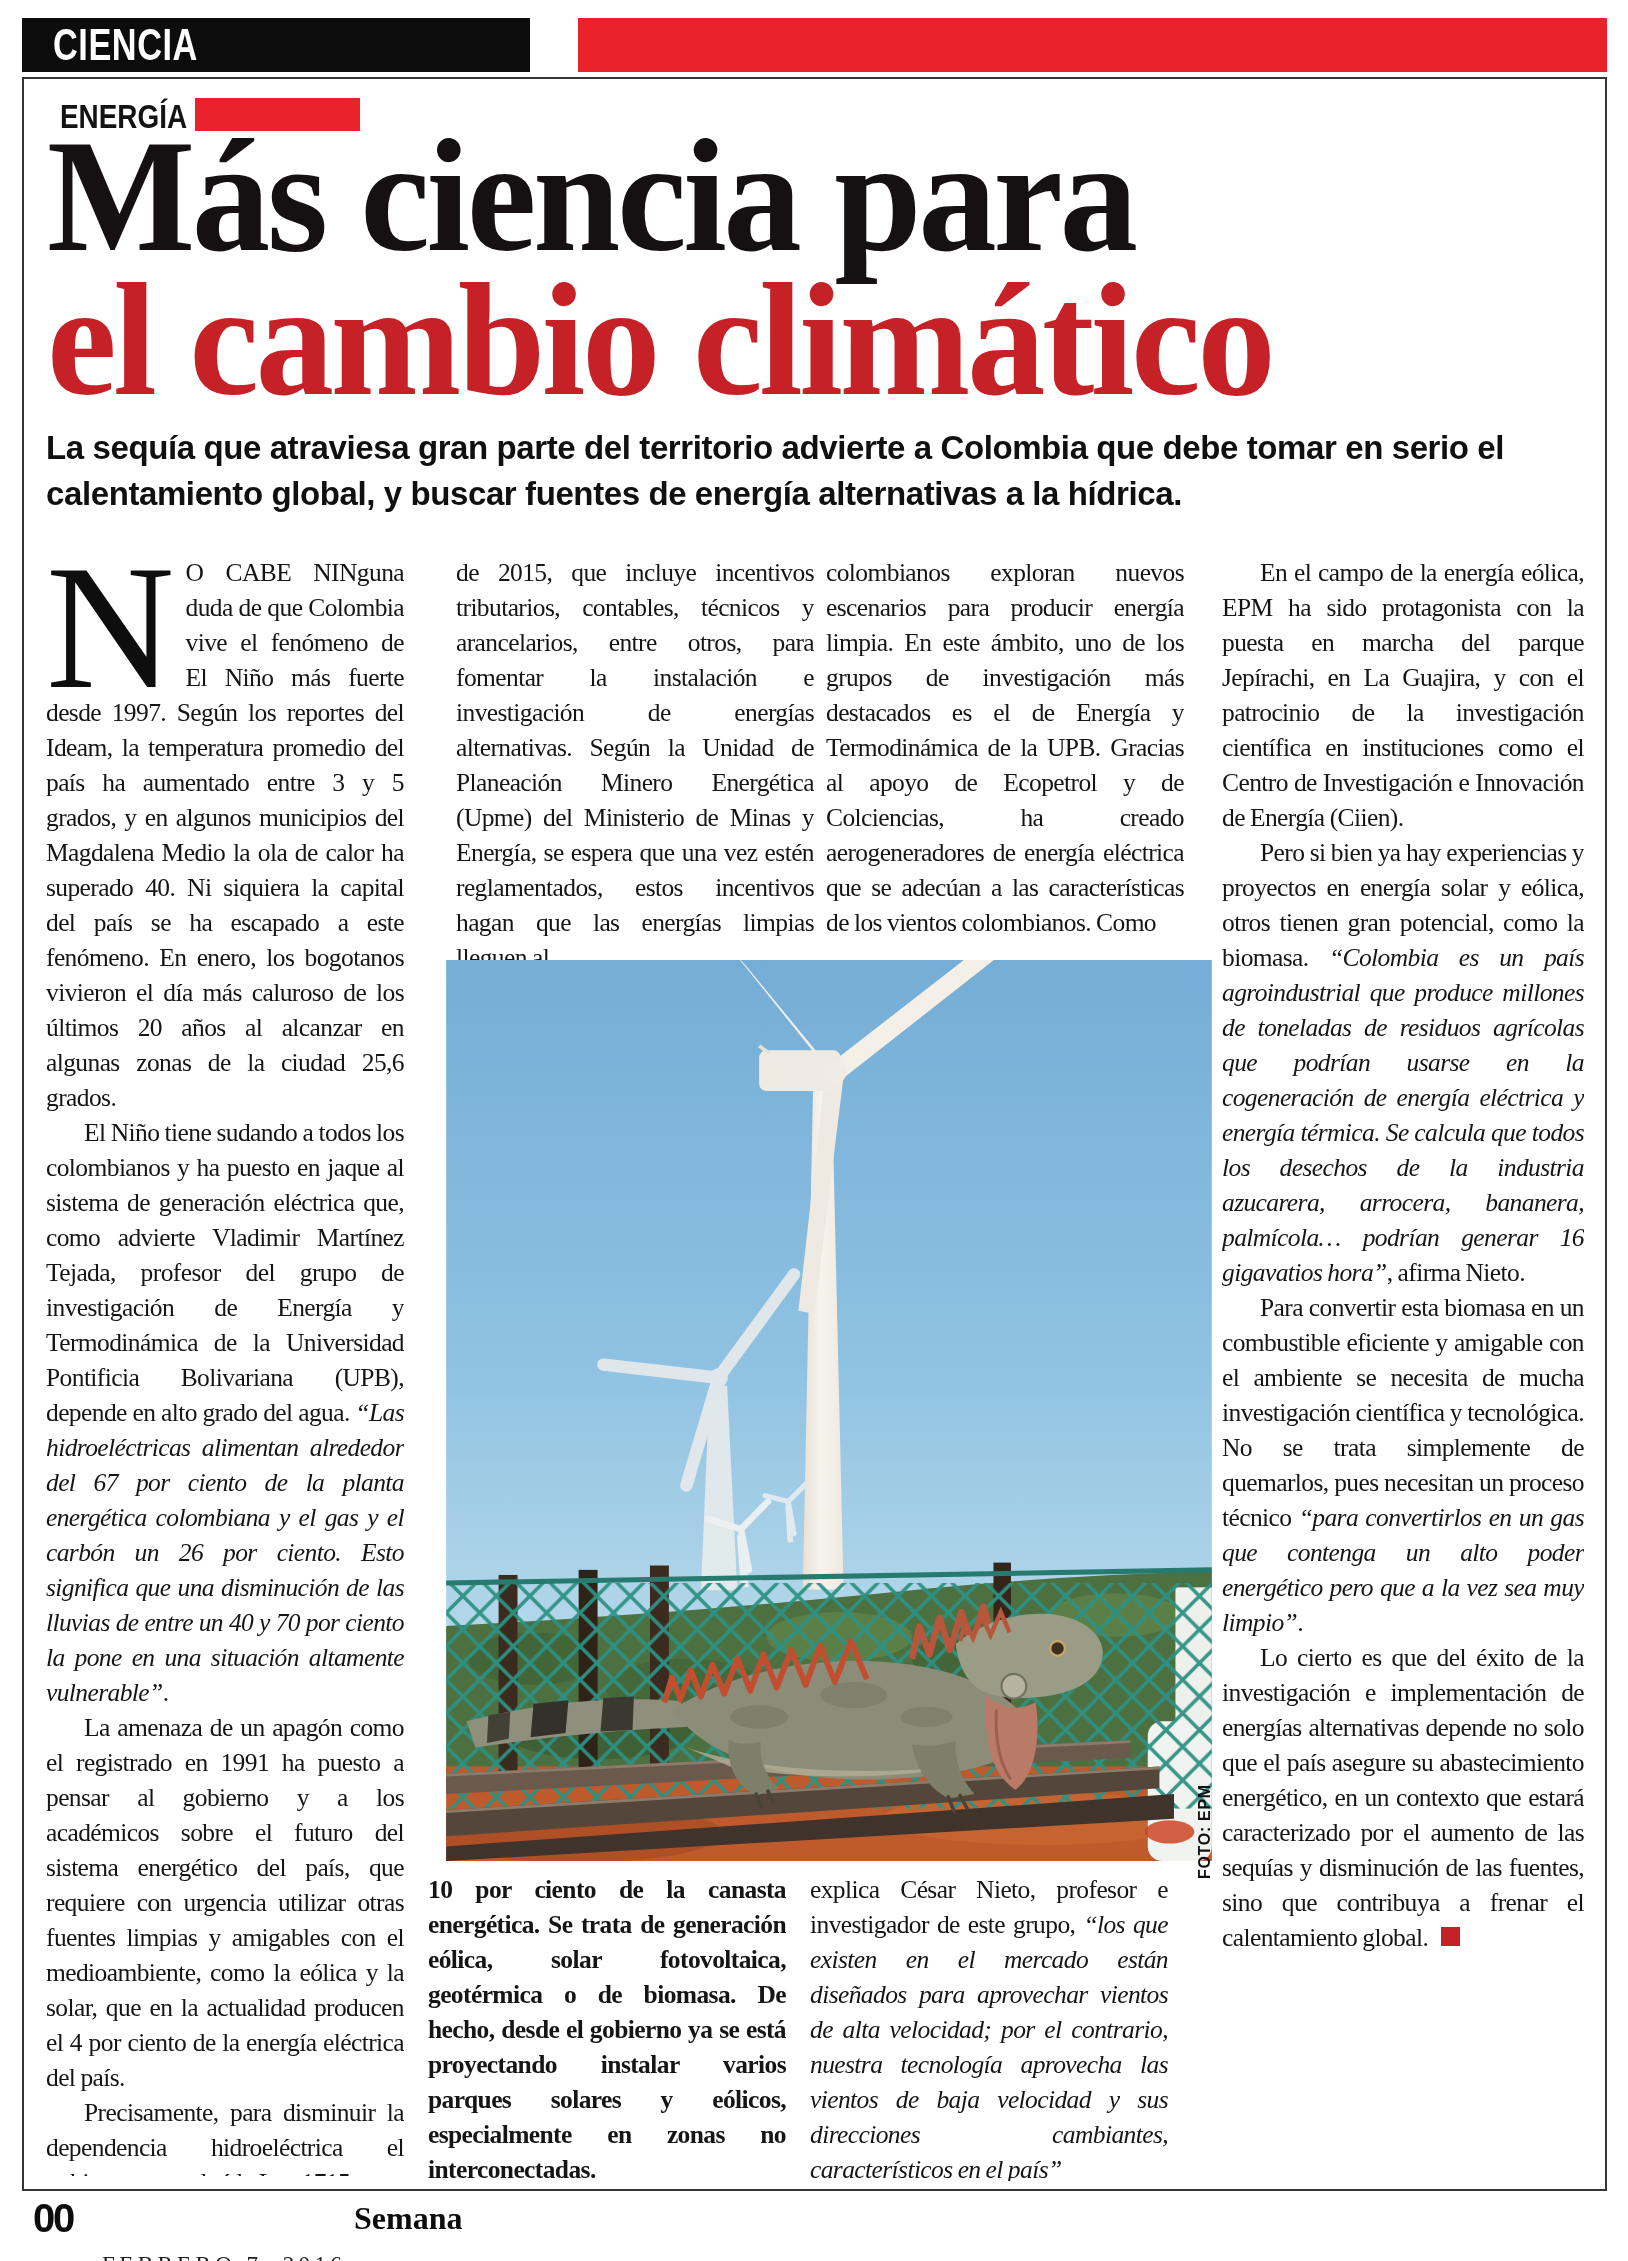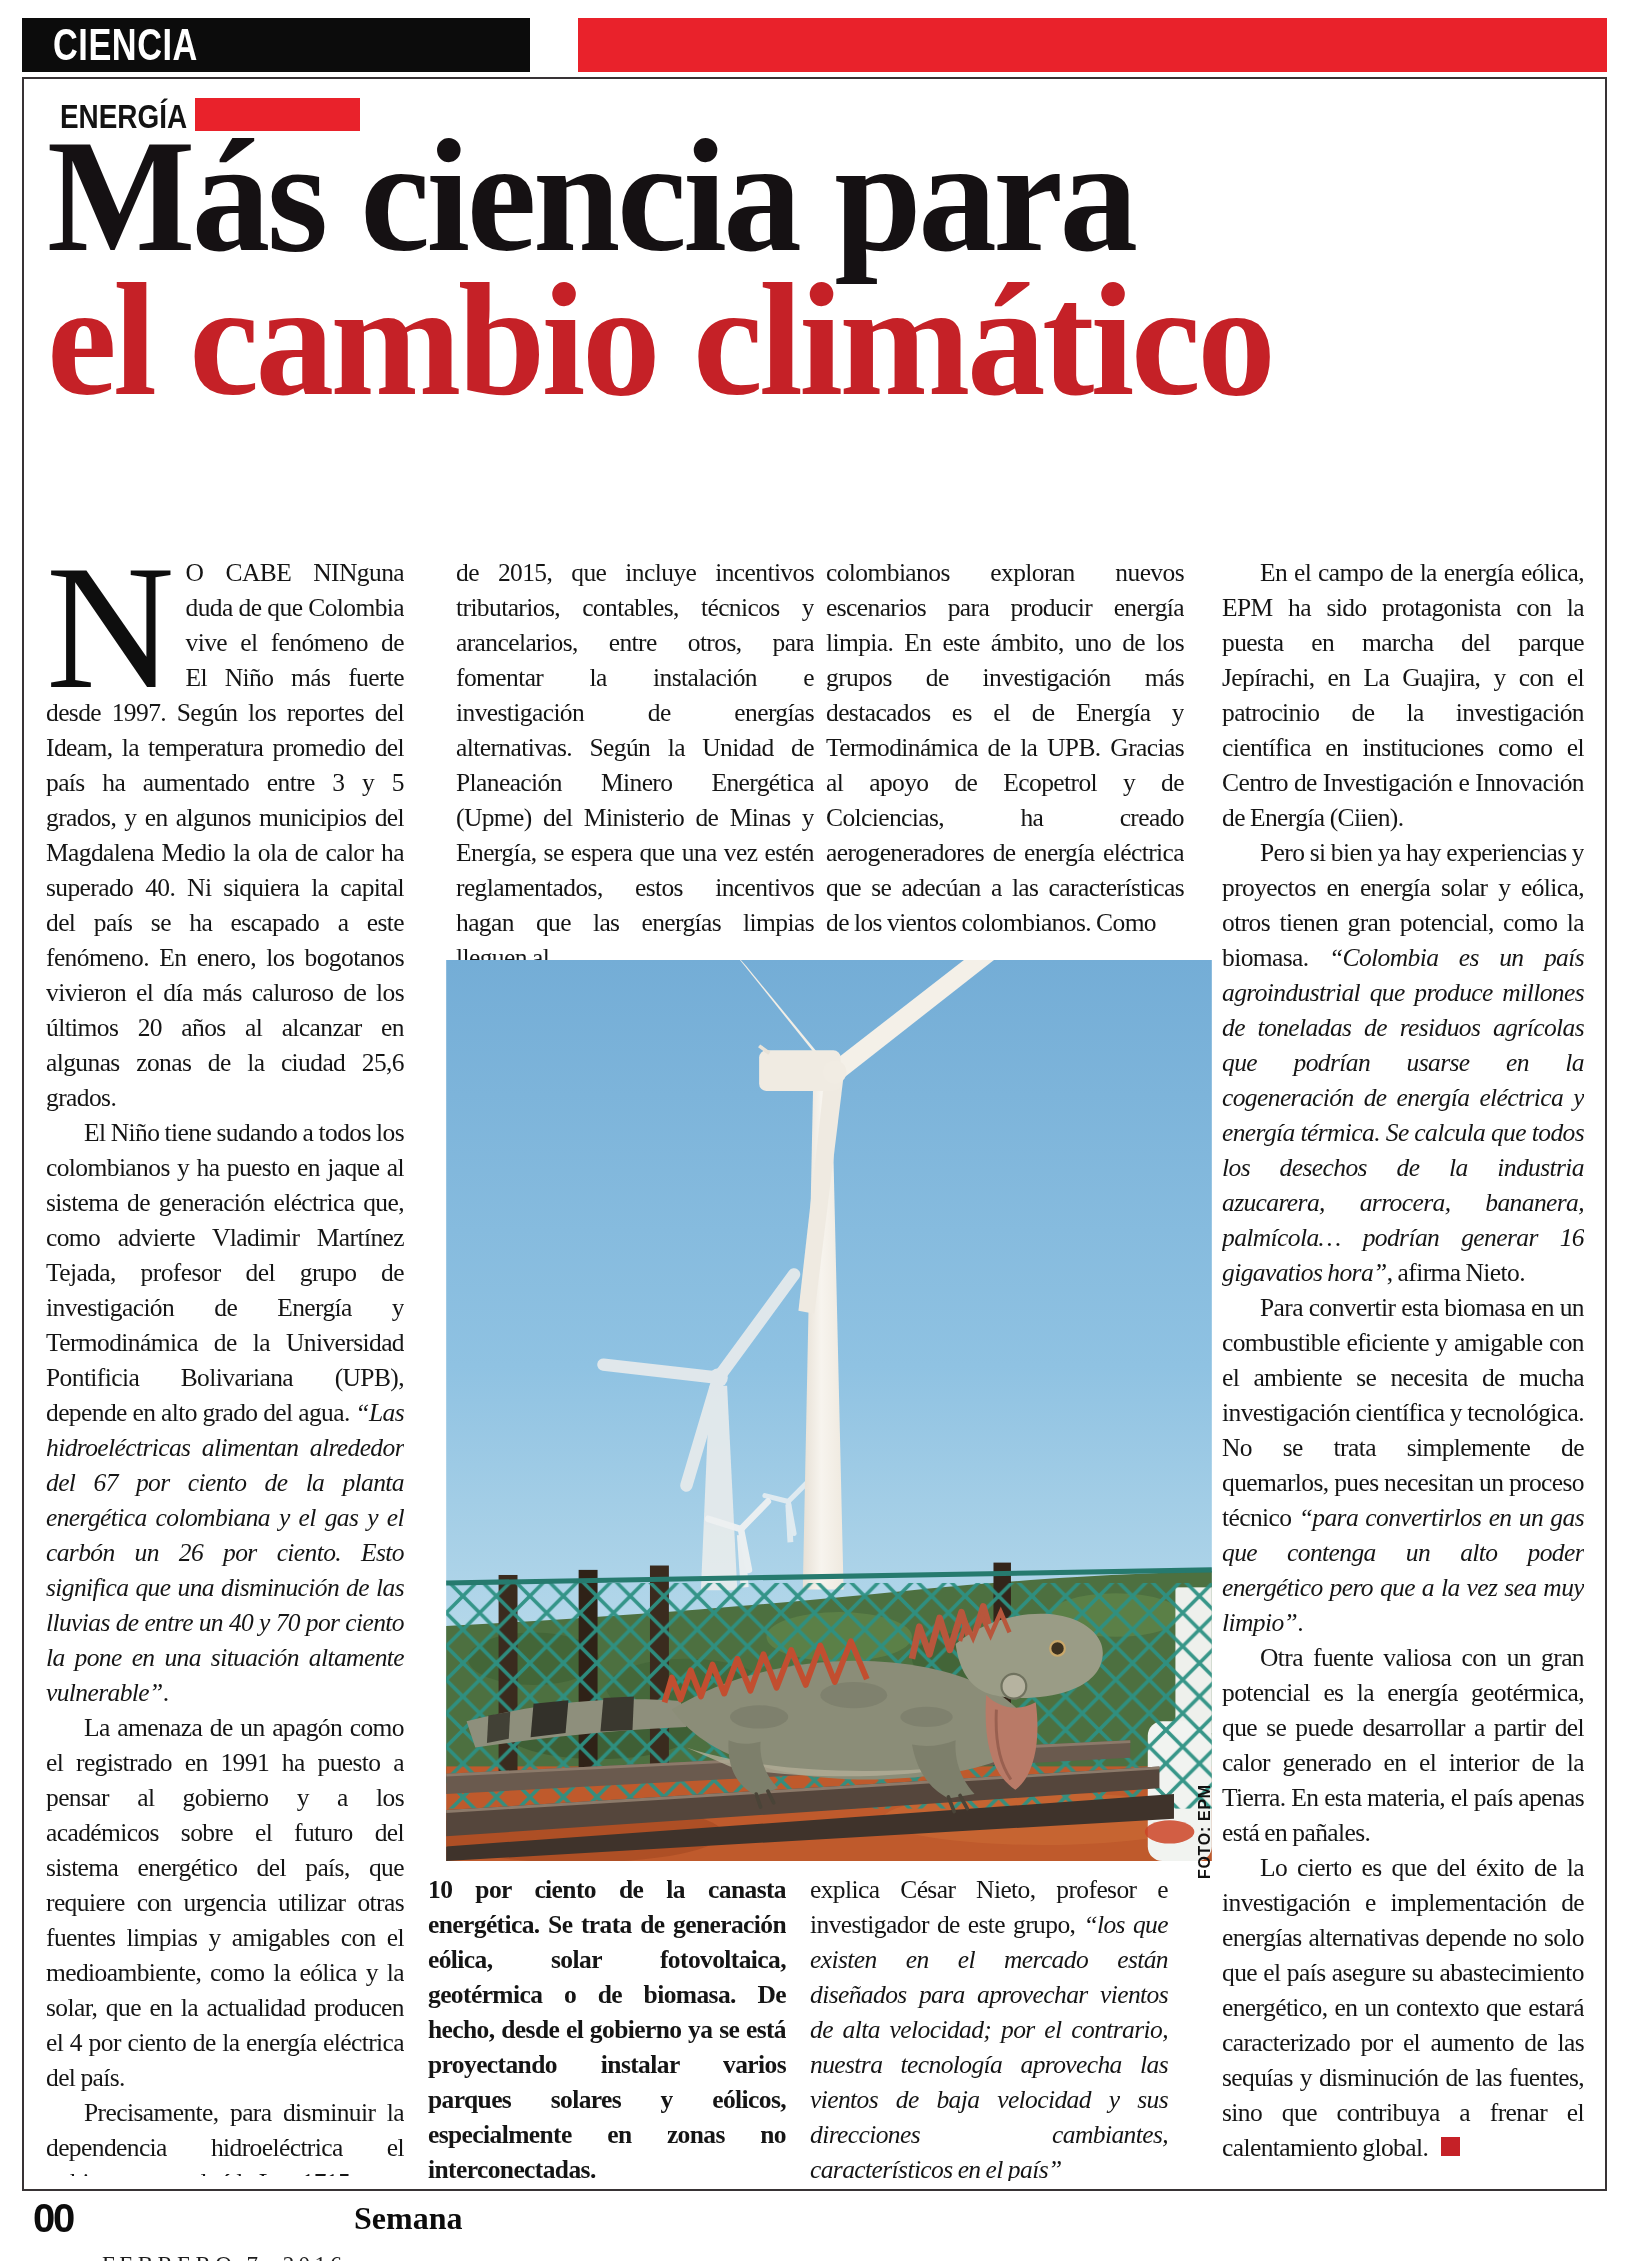--- a/index.html
+++ b/index.html
@@ -82,20 +82,21 @@
   <div class="topbar-red"></div>
 
   <div class="frame"></div>
 
   <div class="kicker">ENERGÍA</div>
   <div class="kicker-bar"></div>
 
   <div class="hl hl1">Más ciencia para</div>
   <div class="hl hl2">el cambio climático</div>
 
+  <div class="deck">La sequía que atraviesa gran parte del territorio advierte a Colombia que debe tomar en serio el calentamiento global, y buscar fuentes de energía alternativas a la hídrica.</div>
 
   <div id="col1" class="col">
       <p class="para"><span class="dropcap">N</span><span>O CABE NIN</span><span>guna duda de que Colombia vive el fenómeno de El Niño más fuerte desde 1997. Según los reportes del Ideam, la temperatura promedio del país ha aumentado entre 3 y 5 grados, y en algunos municipios del Magdalena Medio la ola de calor ha superado 40. Ni siquiera la capital del país se ha escapado a este fenómeno. En enero, los bogotanos vivieron el día más caluroso de los últimos 20 años al alcanzar en algunas zonas de la ciudad 25,6 grados.</span></p>
       <p class="para indent"><span>El Niño tiene sudando a todos los colombianos y ha puesto en jaque al sistema de generación eléctrica que, como advierte Vladimir Martínez Tejada, profesor del grupo de investigación de Energía y Termodinámica de la Universidad Pontificia Bolivariana (UPB), depende en alto grado del agua. </span><span class="italic">“Las hidroeléctricas alimentan alrededor del 67 por ciento de la planta energética colombiana y el gas y el carbón un 26 por ciento. Esto significa que una disminución de las lluvias de entre un 40 y 70 por ciento la pone en una situación altamente vulnerable”</span><span>.</span></p>
       <p class="para indent"><span>La amenaza de un apagón como el registrado en 1991 ha puesto a pensar al gobierno y a los académicos sobre el futuro del sistema energético del país, que requiere con urgencia utilizar otras fuentes limpias y amigables con el medioambiente, como la eólica y la solar, que en la actualidad producen el 4 por ciento de la energía eléctrica del país.</span></p>
       <p class="para indent"><span>Precisamente, para disminuir la dependencia hidroeléctrica el gobierno promulgó la Ley 1715</span></p>
     </div>
   <div id="col2t" class="col">
       <p class="para"><span>de 2015, que incluye incentivos tributarios, contables, técnicos y arancelarios, entre otros, para fomentar la instalación e investigación de energías alternativas. Según la Unidad de Planeación Minero Energética (Upme) del Ministerio de Minas y Energía, se espera que una vez estén reglamentados, estos incentivos hagan que las energías limpias lleguen al</span></p>
     </div>
@@ -106,21 +107,20 @@
       <p class="para"><span>10 por ciento de la canasta energética. Se trata de generación eólica, solar fotovoltaica, geotérmica o de biomasa. De hecho, desde el gobierno ya se está proyectando instalar varios parques solares y eólicos, especialmente en zonas no interconectadas.</span></p>
       <p class="para indent"><span>Por su parte, los científicos</span></p>
     </div>
   <div id="col3b" class="col">
       <p class="para"><span>explica César Nieto, profesor e investigador de este grupo, </span><span class="italic">“los que existen en el mercado están diseñados para aprovechar vientos de alta velocidad; por el contrario, nuestra tecnología aprovecha las vientos de baja velocidad y sus direcciones cambiantes, característicos en el país”</span></p>
     </div>
   <div id="col4" class="col">
       <p class="para indent"><span>En el campo de la energía eólica, EPM ha sido protagonista con la puesta en marcha del parque Jepírachi, en La Guajira, y con el patrocinio de la investigación científica en instituciones como el Centro de Investigación e Innovación de Energía (Ciien).</span></p>
       <p class="para indent"><span>Pero si bien ya hay experiencias y proyectos en energía solar y eólica, otros tienen gran potencial, como la biomasa. </span><span class="italic">“Colombia es un país agroindustrial que produce millones de toneladas de residuos agrícolas que podrían usarse en la cogeneración de energía eléctrica y energía térmica. Se calcula que todos los desechos de la industria azucarera, arrocera, bananera, palmícola… podrían generar 16 gigavatios hora”</span><span>, afirma Nieto.</span></p>
       <p class="para indent"><span>Para convertir esta biomasa en un combustible eficiente y amigable con el ambiente se necesita de mucha investigación científica y tecnológica. No se trata simplemente de quemarlos, pues necesitan un proceso técnico </span><span class="italic">“para convertirlos en un gas que contenga un alto poder energético pero que a la vez sea muy limpio”</span><span>.</span></p>
-      <p class="para indent"><span>Otra fuente valiosa con un gran potencial es la energía geotérmica, que se puede desarrollar a partir del calor generado en el interior de la Tierra. En esta materia, el país apenas está en pañales.</span></p>
       <p class="para indent"><span>Lo cierto es que del éxito de la investigación e implementación de energías alternativas depende no solo que el país asegure su abastecimiento energético, en un contexto que estará caracterizado por el aumento de las sequías y disminución de las fuentes, sino que contribuya a frenar el calentamiento global. </span><span class="endmark"></span></p>
     </div>
 
   <div class="photo">
     <svg width="766" height="901" viewBox="0 0 1052 1238">
       <defs>
         <linearGradient id="sky" x1="0" y1="0" x2="0" y2="1">
           <stop offset="0" stop-color="#74add6"></stop>
           <stop offset="0.45" stop-color="#8fc2e2"></stop>
           <stop offset="0.75" stop-color="#b5d8ea"></stop>

